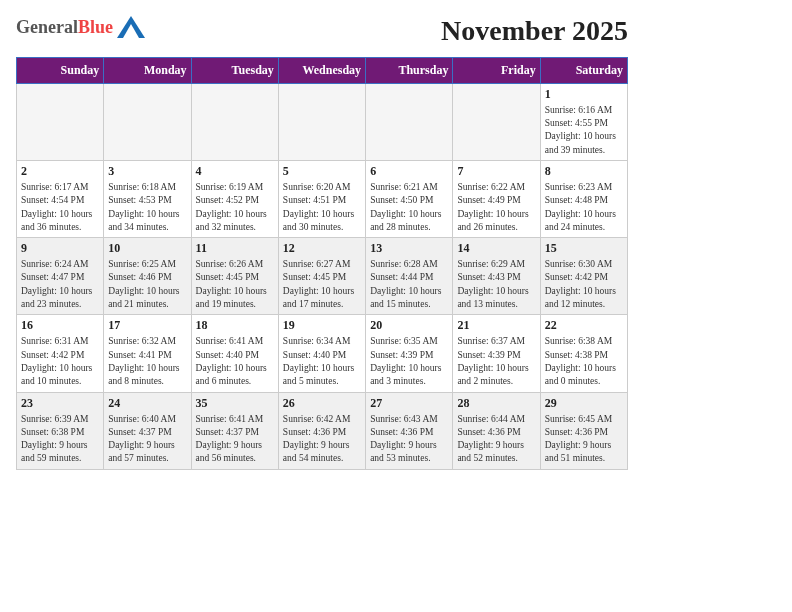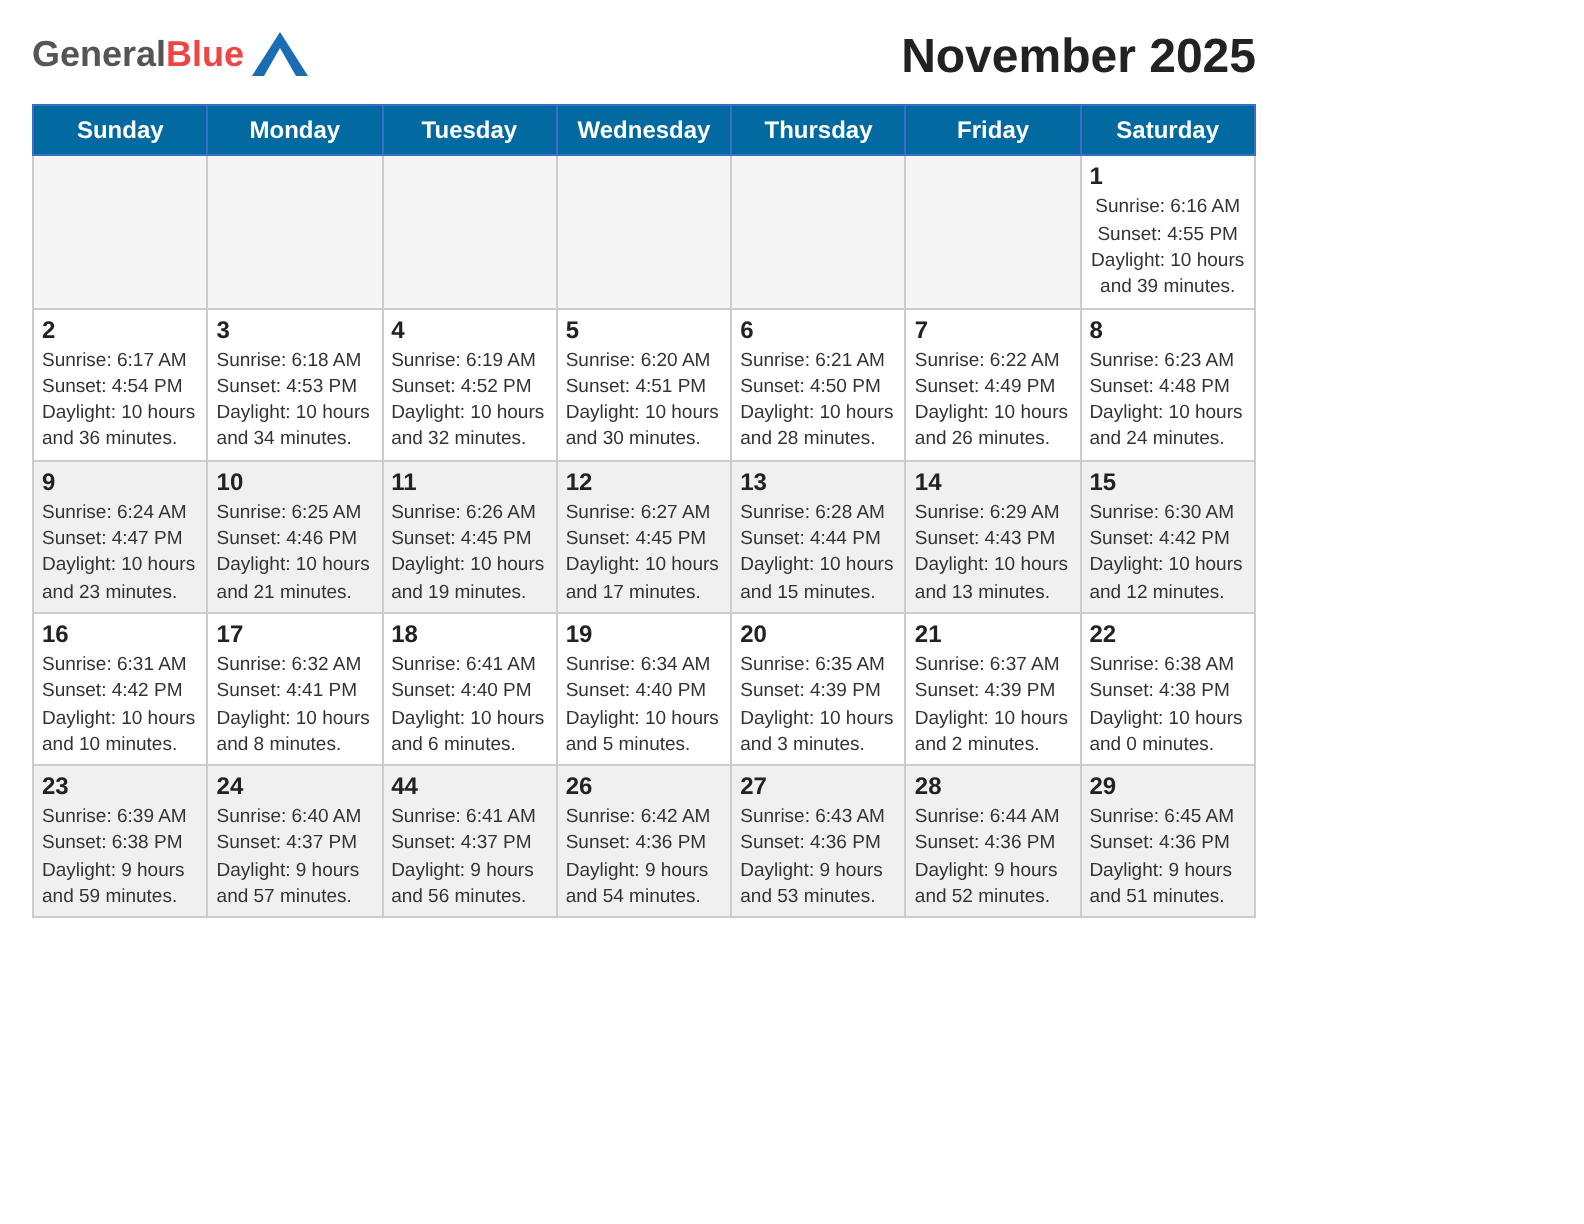--- a/index.html
+++ b/index.html
@@ -7,20 +7,21 @@
       font-family: Arial, sans-serif;
       background: #fff;
       width: 792px;
       height: 612px;
       overflow: hidden;
     }
     .page {
       width: 644px;
       min-height: 612px;
       padding: 16px 16px 10px 16px;
+      font-family: Liberation Serif, serif;
     }
     .header-area {
       display: flex;
       justify-content: space-between;
       align-items: flex-start;
       margin-bottom: 10px;
     }
     .logo-area {
       display: flex;
       flex-direction: column;
@@ -43,42 +44,42 @@
     }
     .logo-icon {
       width: 28px;
       height: 22px;
       margin-left: 4px;
     }
     .title-area {
       text-align: right;
     }
     .month-title {
-      font-size: 24px;
+      font-size: 28px;
       font-weight: bold;
       color: #222;
       line-height: 1.1;
     }
     .subtitle {
       font-size: 14px;
       color: #444;
       margin-top: 2px;
     }
     .calendar {
       width: 100%;
       border-collapse: collapse;
       border: 1px solid #ccc;
     }
     .calendar th {
-      background: #0369a1;
+      background: #701a75;
       color: #fff;
       font-size: 12px;
       font-weight: bold;
       padding: 5px 4px;
-      text-align: center;
+      text-align: right;
       border: 1px solid #3a6fc4;
     }
     .calendar td {
       vertical-align: top;
       border: 1px solid #ccc;
       padding: 3px 4px;
       width: calc(100% / 7);
       background: #fff;
       min-height: 70px;
       font-size: 10px;
@@ -138,21 +139,21 @@
     <tbody id="calendar-body">
     <tr>
           <td class="empty"></td>
           <td class="empty"></td>
           <td class="empty"></td>
           <td class="empty"></td>
           <td class="empty"></td>
           <td class="empty"></td>
           <td>
             <div class="day-number">1</div>
-            <div class="day-info" style="white-space: pre-wrap; text-align: center;">Sunrise: 6:16 AM
+            <div class="day-info" style="white-space: pre-wrap;">Sunrise: 6:16 AM
 Sunset: 4:55 PM
 Daylight: 10 hours and 39 minutes.</div>
           </td>
         </tr>
         <tr>
           <td>
             <div class="day-number">2</div>
             <div class="day-info" style="white-space: pre-wrap;">Sunrise: 6:17 AM
 Sunset: 4:54 PM
 Daylight: 10 hours and 36 minutes.</div>
@@ -289,21 +290,21 @@
 Sunset: 6:38 PM
 Daylight: 9 hours and 59 minutes.</div>
           </td>
           <td>
             <div class="day-number">24</div>
             <div class="day-info" style="white-space: pre-wrap;">Sunrise: 6:40 AM
 Sunset: 4:37 PM
 Daylight: 9 hours and 57 minutes.</div>
           </td>
           <td>
-            <div class="day-number">44</div>
+            <div class="day-number">35</div>
             <div class="day-info" style="white-space: pre-wrap;">Sunrise: 6:41 AM
 Sunset: 4:37 PM
 Daylight: 9 hours and 56 minutes.</div>
           </td>
           <td>
             <div class="day-number">26</div>
             <div class="day-info" style="white-space: pre-wrap;">Sunrise: 6:42 AM
 Sunset: 4:36 PM
 Daylight: 9 hours and 54 minutes.</div>
           </td>

